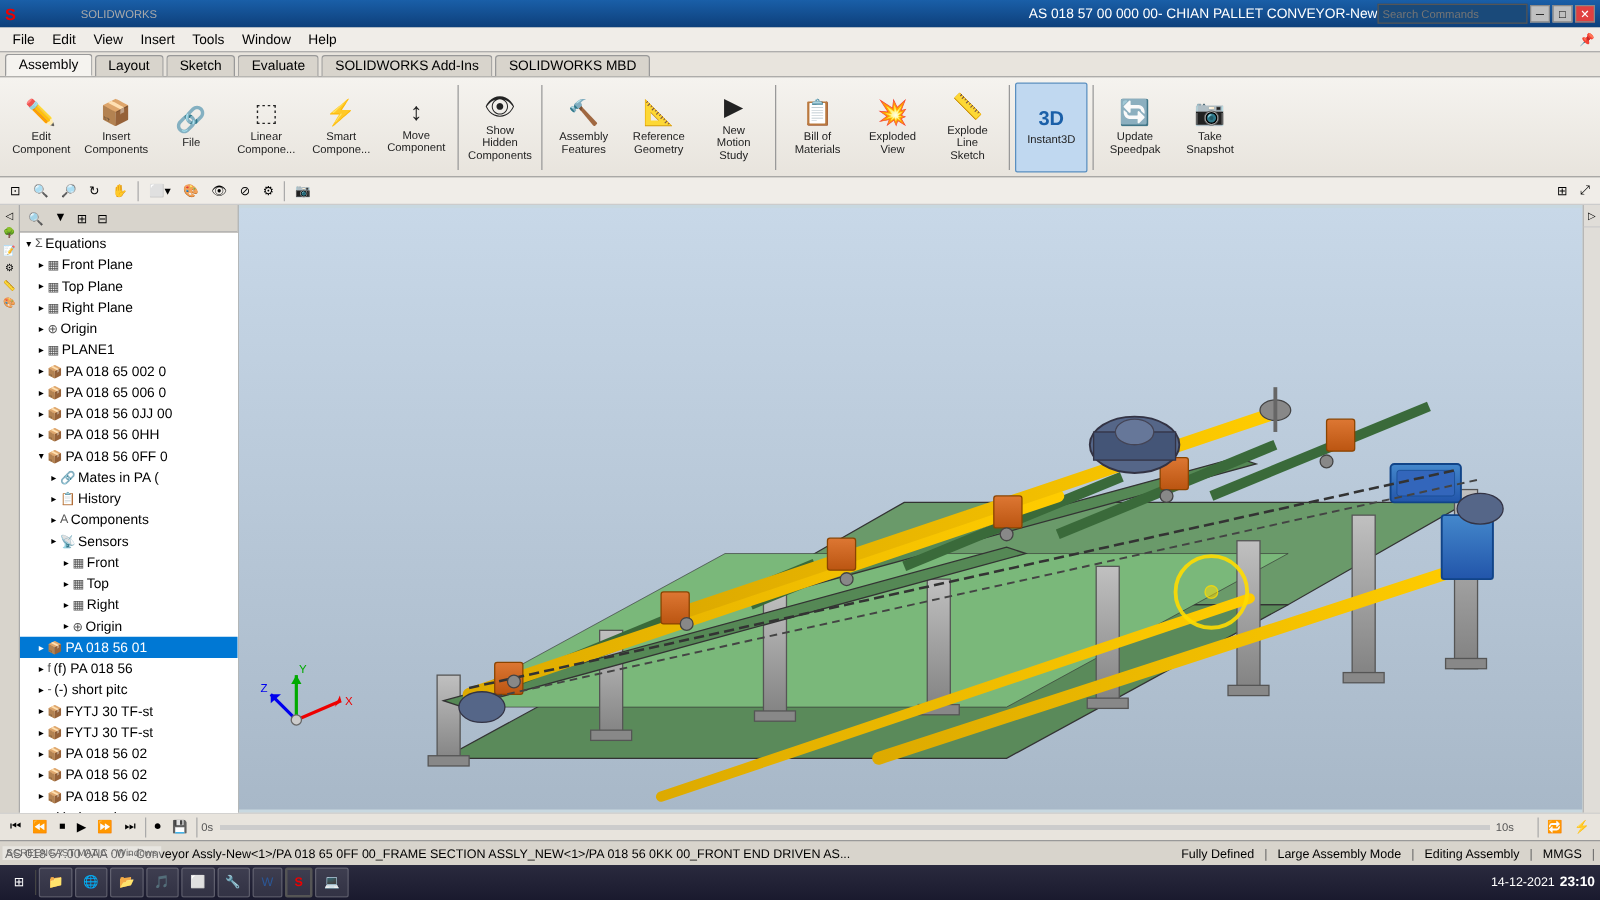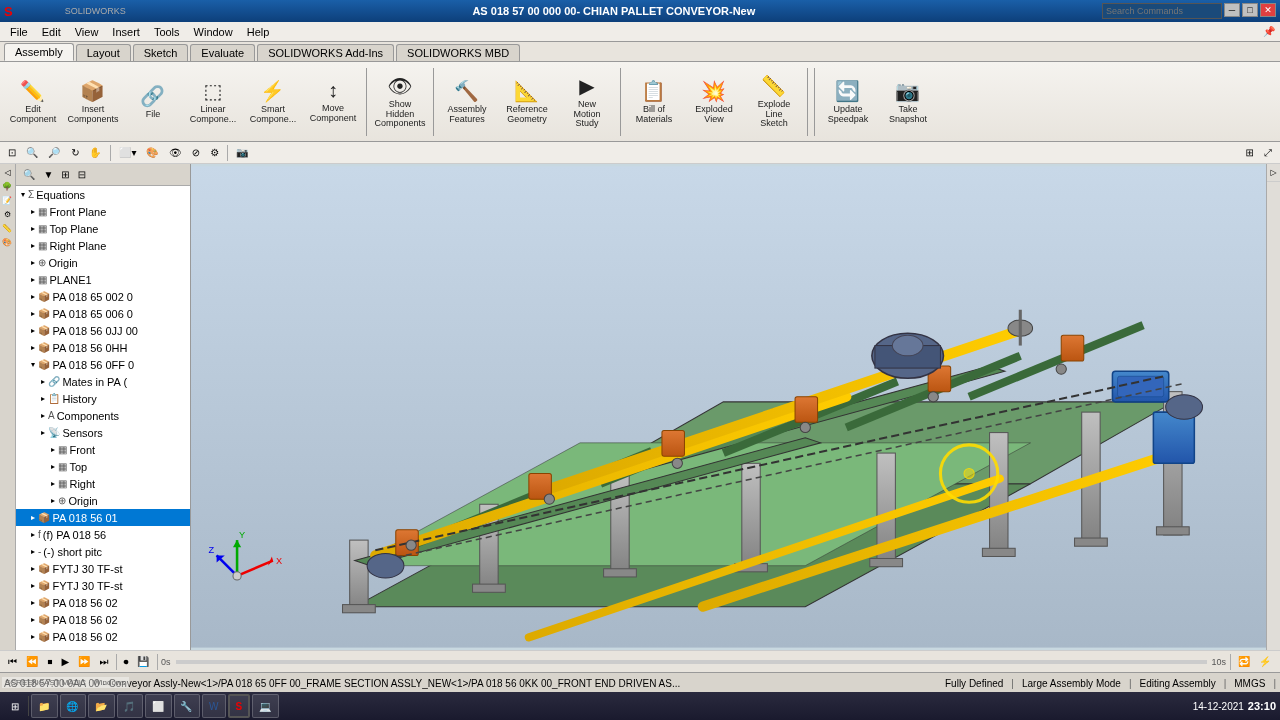--- a/index.html
+++ b/index.html
@@ -10,22 +10,22 @@
       height: 22px;
       background: linear-gradient(to bottom, #1a5fa8, #0d3f7a);
       display: flex;
       align-items: center;
       justify-content: space-between;
       padding: 0 4px;
       color: white;
       font-size: 11px;
     }
     #title-bar-left { display: flex; align-items: center; gap: 4px; }
-    #title-bar-center { flex: 1; text-align: center; font-size: 11px; font-weight: bold; }
-    #title-bar-right { display: flex; gap: 2px; }
+    #title-bar-center { flex: 1; text-align: right; font-size: 11px; }
+    #title-bar-right { display: flex; align-items: center; gap: 2px; }
     .title-btn { width: 16px; height: 14px; background: #c0c0c0; border: 1px solid #888; display: flex; align-items: center; justify-content: center; font-size: 9px; cursor: pointer; color: #000; }
 
     
     #menu-bar {
       height: 20px;
       background: #f0ede8;
       display: flex;
       align-items: center;
       border-bottom: 1px solid #999;
       padding: 0 4px;
@@ -371,20 +371,24 @@
     </div>
     <div class="toolbar-btn">
       <div class="toolbar-icon">💥</div>
       <div class="toolbar-label">Exploded<br>View</div>
     </div>
     <div class="toolbar-btn">
       <div class="toolbar-icon">📏</div>
       <div class="toolbar-label">Explode<br>Line<br>Sketch</div>
     </div>
     <div class="toolbar-separator"></div>
+    <div class="toolbar-btn active">
+      <div style="font-size:16px; font-weight:bold; margin-bottom:2px; color:#1a5fa8;">3D</div>
+      <div class="toolbar-label">Instant3D</div>
+    </div>
     <div class="toolbar-separator"></div>
     <div class="toolbar-btn">
       <div class="toolbar-icon">🔄</div>
       <div class="toolbar-label">Update<br>Speedpak</div>
     </div>
     <div class="toolbar-btn">
       <div class="toolbar-icon">📷</div>
       <div class="toolbar-label">Take<br>Snapshot</div>
     </div>
   </div>
@@ -745,21 +749,21 @@
     <div class="bottom-btn">⏭</div>
     <div style="width:1px; height:16px; background:#aaa; margin:0 2px;"></div>
     <div class="bottom-btn">⏺</div>
     <div class="bottom-btn">💾</div>
     <div style="width:1px; height:16px; background:#aaa; margin:0 2px;"></div>
 
     <div style="font-size:9px; color:#555;">0s</div>
     <div style="flex:1; height:4px; background:#ccc; margin:0 4px;">
       <div style="width:0%; height:100%; background:#1a5fa8;"></div>
     </div>
-    <div style="font-size:9px; color:#555; margin-right:1px;">10s</div>
+    <div style="font-size:9px; color:#555; margin-right:16px;">10s</div>
     <div style="width:1px; height:16px; background:#aaa; margin:0 2px;"></div>
 
     <div class="bottom-btn">🔁</div>
     <div class="bottom-btn">⚡</div>
   </div>
 
   <div id="status-bar">
     <div id="status-bar-left">AS 018 57.00 0AA 00 - Conveyor Assly-New&lt;1&gt;/PA 018 65 0FF 00_FRAME SECTION ASSLY_NEW&lt;1&gt;/PA 018 56 0KK 00_FRONT END  DRIVEN AS...</div>
     <div id="status-bar-right">
       <span>Fully Defined</span>

